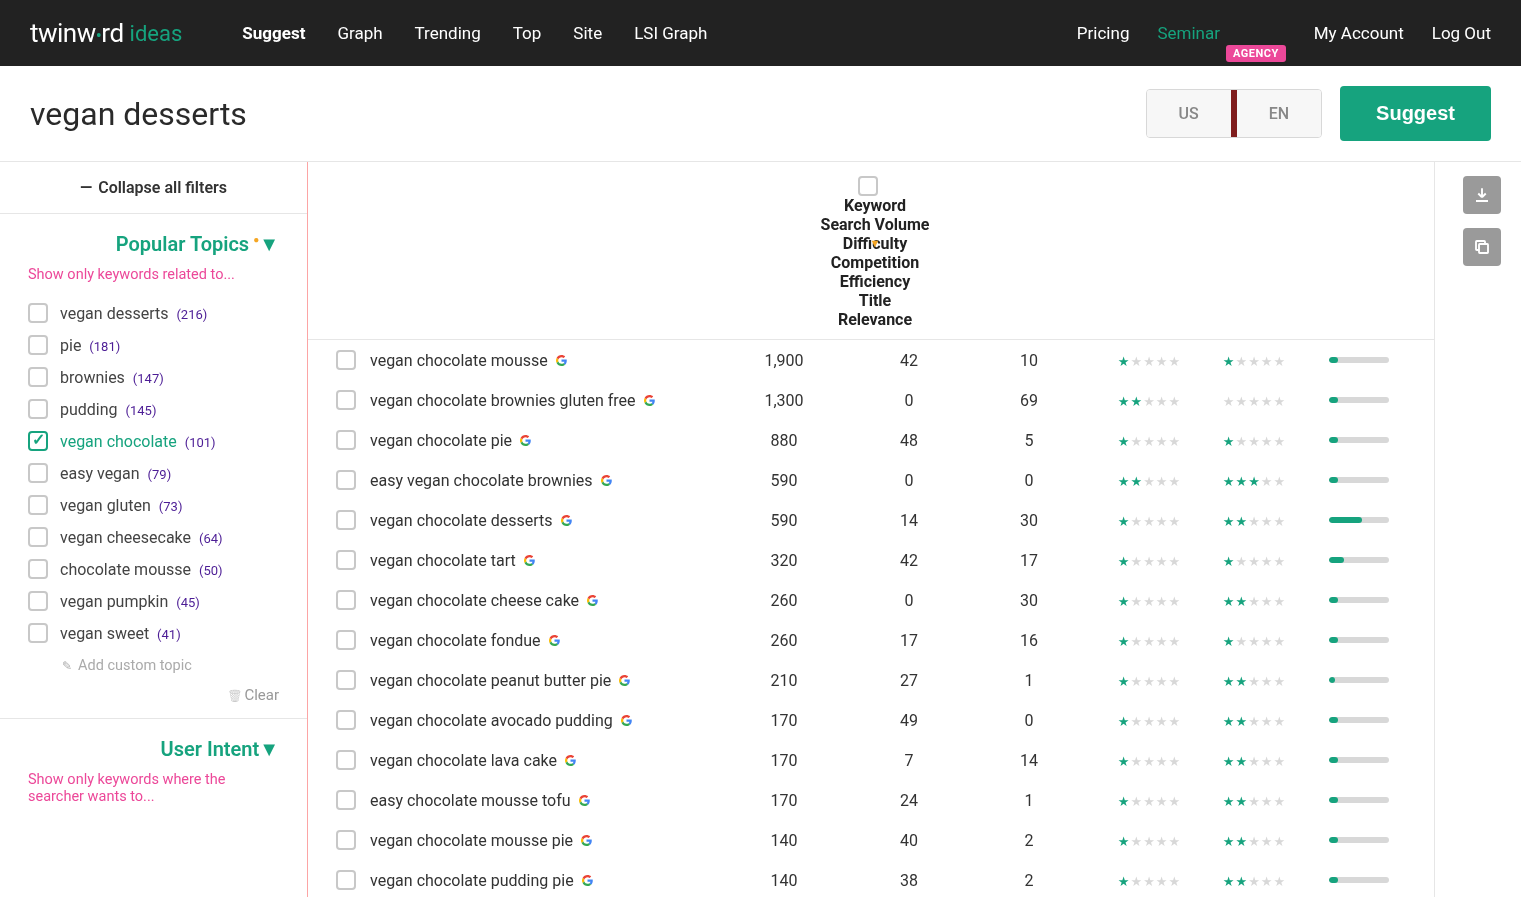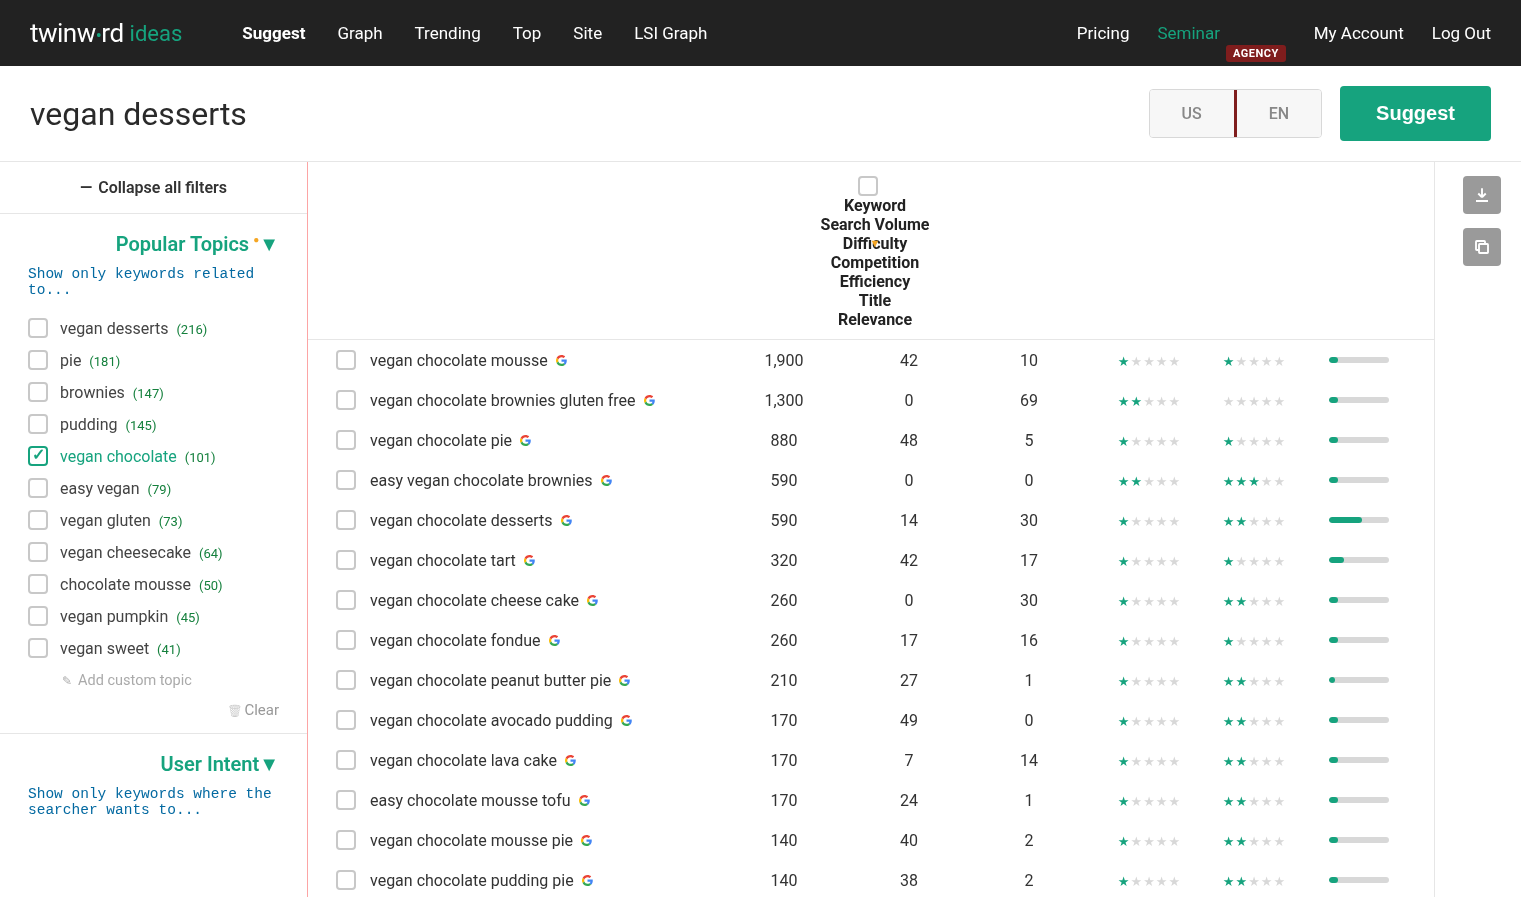--- a/index.html
+++ b/index.html
@@ -8,45 +8,45 @@
 .logo { display: flex; align-items: center; margin-right: 60px; }
 .logo-main { font-size: 26px; font-weight: 400; color: #fff; letter-spacing: -0.5px; }
 .logo-dot { color: #16a37e; font-size: 18px; }
 .logo-ideas { color: #16a37e; font-size: 22px; margin-left: 6px; font-weight: 400; }
 .nav { display: flex; gap: 32px; flex: 1; }
 .nav a { color: #fff; text-decoration: none; font-size: 17px; font-weight: 400; }
 .nav a.active { font-weight: 700; }
 .nav-right { display: flex; gap: 28px; align-items: center; }
 .nav-right a { color: #fff; text-decoration: none; font-size: 17px; }
 .nav-right .seminar { color: #16a37e; display: flex; align-items: center; gap: 6px; }
-.agency-badge { background: #7f1d1d; color: #fff; font-size: 11px; font-weight: 700; padding: 2px 7px; border-radius: 3px; letter-spacing: 0.5px; margin-top: 40px; }
+.agency-badge { background: #ec4899; color: #fff; font-size: 11px; font-weight: 700; padding: 2px 7px; border-radius: 3px; letter-spacing: 0.5px; margin-top: 40px; }
 
 .searchbar { display: flex; align-items: center; padding: 20px 30px; border-bottom: 1px solid #e6e6e6; }
 .search-text { font-size: 32px; font-weight: 400; color: #2a2a2a; flex: 1; }
 .region-selector { display: flex; border: 1px solid #d8d8d8; border-radius: 4px; overflow: hidden; margin-right: 18px; }
-.region-selector div { padding: 14px 32px; font-size: 16px; color: #888; background: #f7f7f7; border-right: 3px solid #7f1d1d; cursor: pointer; font-weight: 500; }
+.region-selector div { padding: 14px 32px; font-size: 16px; color: #888; background: #f7f7f7; border-right: 6px solid #7f1d1d; cursor: pointer; font-weight: 500; }
 .region-selector div:last-child { border-right: none; }
 .suggest-btn { background: #16a37e; color: #fff; border: none; padding: 16px 36px; font-size: 20px; font-weight: 600; border-radius: 4px; cursor: pointer; }
 
 .main { display: flex; }
 .sidebar { width: 308px; border-right: 1px solid #fca5a5; }
 .collapse-row { padding: 16px 20px; text-align: center; border-bottom: 1px solid #e6e6e6; font-size: 16px; font-weight: 600; color: #333; cursor: pointer; }
 .collapse-row .dash { font-weight: 700; margin-right: 6px; }
 .filter-section { padding: 18px 28px 12px 28px; border-bottom: 1px solid #e6e6e6; }
 .filter-title { color: #16a37e; font-size: 20px; font-weight: 600; display: flex; align-items: center; justify-content: flex-end; margin-bottom: 10px; }
 .filter-title .dot { color: #f5a623; font-size: 10px; margin-left: 4px; vertical-align: super; }
 .filter-title .chevron { color: #16a37e; }
-.filter-hint { color: #0369a1; font-size: 14.5px; margin-bottom: 14px; font-family: Liberation Mono, monospace; }
+.filter-hint { color: #ec4899; font-size: 14.5px; margin-bottom: 14px; }
 .topic-row { display: flex; align-items: center; padding: 6px 0; cursor: pointer; }
 .chk { width: 20px; height: 20px; border: 2px solid #c8c8c8; border-radius: 4px; margin-right: 12px; flex-shrink: 0; position: relative; }
 .chk.checked { border-color: #16a37e; }
 .chk.checked::after { content: "✓"; position: absolute; top: -3px; left: 2px; color: #16a37e; font-weight: 700; font-size: 16px; }
 .topic-label { font-size: 16px; color: #444; }
 .topic-label.selected { color: #16a37e; }
-.topic-count { color: #15803d; font-size: 13px; margin-left: 4px; }
+.topic-count { color: #4c1d95; font-size: 13px; margin-left: 4px; }
 .add-topic { display: flex; align-items: center; padding: 8px 0 8px 34px; color: #aaa; font-size: 14.5px; }
 .add-topic::before { content: "✎"; margin-right: 6px; font-size: 12px; }
 .clear-link { text-align: right; color: #999; font-size: 15px; padding: 4px 0 2px 0; cursor: pointer; }
 .clear-link::before { content: "🗑"; font-size: 12px; opacity: 0.5; margin-right: 2px; }
 
 .content { flex: 1; position: relative; min-width: 0; }
 .table-wrap { border-right: 1px solid #e6e6e6; margin-right: 86px; }
 .thead { display: flex; align-items: center; padding: 14px 20px 10px 28px; border-bottom: 1px solid #e6e6e6; font-weight: 700; color: #222; font-size: 16px; flex-direction: column; }
 .col-chk { width: 34px; }
 .col-kw { flex: 1; }

